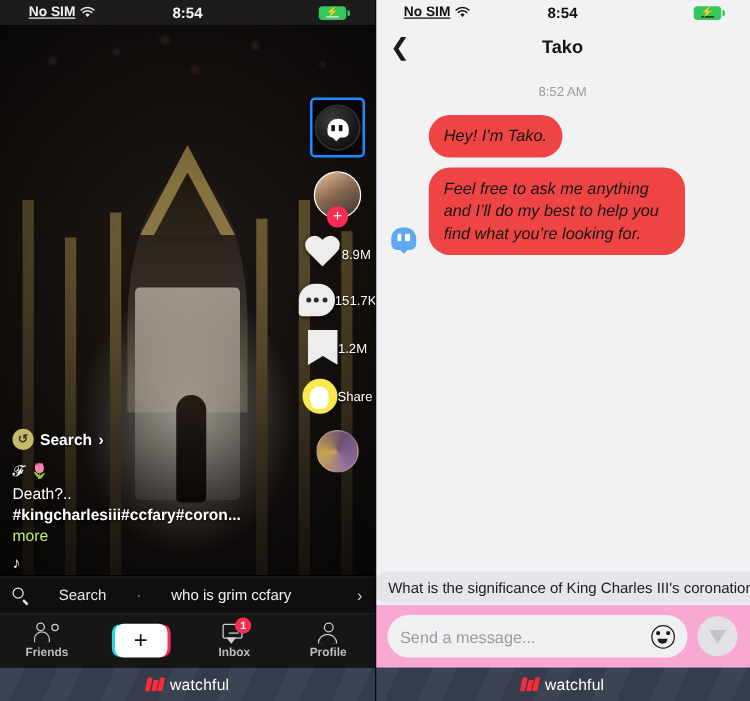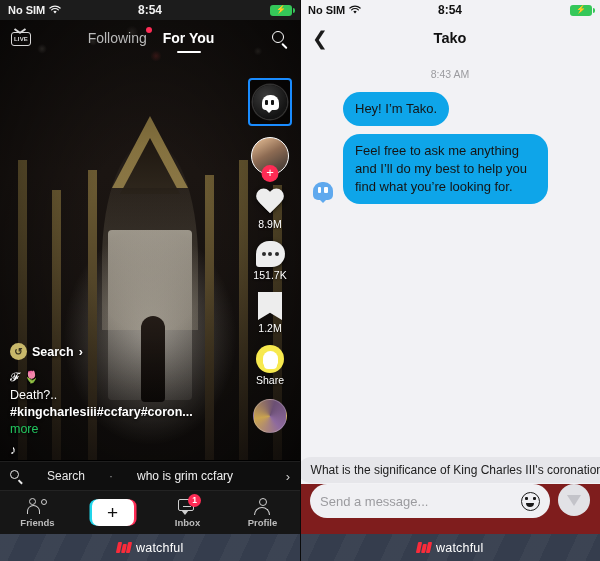--- a/index.html
+++ b/index.html
@@ -11,22 +11,22 @@
   }
   .screen { position: relative; width: 600px; height: 561px; display: flex; }
 
   .panel { position: relative; width: 300px; height: 561px; overflow: hidden; }
 
   
   .left { background: #000; }
 
   .statusbar {
     position: relative; height: 20px; width: 100%;
-    display: flex; align-items: center; padding: 0 8px;
-    font-size: 11px; font-weight: bold;
+    display: flex; align-items: center; padding: 0 23px;
+    font-size: 11px; font-weight: bold; text-decoration: underline;
   }
   .left .statusbar { background: #1c1c1c; color: #f2f2f2; }
   .right .statusbar { background: #f2f2f5; color: #111; }
   .sb-left { display: flex; align-items: center; gap: 4px; }
   .sb-center { position: absolute; left: 0; right: 0; text-align: center; font-size: 12px; pointer-events: none; }
   .sb-right { margin-left: auto; display: flex; align-items: center; gap: 3px; }
   .wifi-ico { width: 12px; height: 10px; display:inline-block; position: relative; }
   .batt {
     width: 22px; height: 11px; border-radius: 3px; background: #35c759;
     position: relative; display: flex; align-items: center; justify-content: center;
@@ -129,21 +129,21 @@
   .v-vignette {
     position: absolute; inset: 0;
     background: radial-gradient(ellipse at 50% 50%, rgba(0,0,0,0) 30%, rgba(0,0,0,.62) 100%);
   }
 
   
   .rail {
     position: absolute; right: 4px; top: 78px; width: 52px;
     display: flex; flex-direction: column; align-items: center; z-index: 25;
   }
-  .rail-item { display: flex; flex-direction: column; align-items: center; margin-bottom: 11px; text-align: center; }
+  .rail-item { display: flex; align-items: center; margin-bottom: 11px; text-align: center; }
   .rail-count { font-size: 10.5px; color: #fff; margin-top: 2px; text-shadow: 0 1px 2px rgba(0,0,0,.8); font-weight: 500;}
   .rail-label { font-size: 10.5px; color: #fff; margin-top: 1px; text-shadow: 0 1px 2px rgba(0,0,0,.8); }
 
   .tako-sel {
     width: 44px; height: 48px; border: 2.5px solid #1a8cff; border-radius: 4px;
     background: rgba(0,0,0,.55); display: flex; align-items: center; justify-content: center;
   }
   .tako-circ {
     width: 34px; height: 34px; border-radius: 50%;
     background: radial-gradient(circle at 38% 32%, #3b3b3b, #141414 70%);
@@ -214,21 +214,21 @@
   .caption { position: absolute; left: 10px; bottom: 104px; width: 212px; z-index: 20; color: #fff; }
   .repost { display: flex; align-items: center; gap: 5px; margin-bottom: 10px; }
   .repost-ico {
     width: 17px; height: 17px; border-radius: 50%; background: #c8b86a;
     color: #3a3420; font-size: 10px; line-height: 17px; text-align: center; font-weight: bold;
   }
   .repost-txt { font-size: 12.5px; font-weight: bold; text-shadow: 0 1px 3px rgba(0,0,0,.9); }
   .emoji-row { font-size: 12px; margin-bottom: 3px; letter-spacing: 1px; text-shadow: 0 1px 3px rgba(0,0,0,.9); }
   .cap-line { font-size: 12.5px; line-height: 17px; text-shadow: 0 1px 3px rgba(0,0,0,.9); }
   .cap-tags { font-weight: bold; }
-  .cap-more { color: #22c55e; font-weight: normal; }
+  .cap-more { color: #bef264; font-weight: normal; }
   .music { display: flex; align-items: center; gap: 5px; font-size: 12.5px; margin-top: 5px; text-shadow: 0 1px 3px rgba(0,0,0,.9); }
 
   
   .searchstrip {
     position: absolute; left: 0; right: 0; bottom: 71px; height: 29px;
     background: rgba(18,18,18,.82);
     display: flex; align-items: center; padding: 0 10px; gap: 24px; z-index: 22;
     border-top: .5px solid rgba(255,255,255,.07);
   }
   .ss-ico { width: 13px; height: 13px; position: relative; flex: none; }
@@ -314,35 +314,35 @@
   .tako-av-ghost {
     width: 20px; height: 18px; background: #5fa9ee; border-radius: 9px 9px 5px 5px; position: relative;
   }
   .tako-av-ghost:after {
     content:""; position:absolute; bottom:-3px; left:5px;
     border-left: 5px solid transparent; border-right: 5px solid transparent; border-top: 5px solid #5fa9ee;
   }
   .tako-av-eyes { position:absolute; top:5px; left:4.5px; display:flex; gap:3px; }
   .tako-av-eyes i { width:3.5px; height:6px; background:#fff; border-radius:1px; display:block; }
   .bubble {
-    background: #0ea5e9; border-radius: 17px; padding: 8px 12px;
-    font-size: 13px; line-height: 18px; color: #151515; max-width: 205px;
+    background: #ef4444; border-radius: 17px; padding: 8px 12px;
+    font-size: 13px; line-height: 18px; color: #151515; max-width: 205px; font-style: italic;
   }
   .suggest-row {
     position: absolute; left: 0; right: 0; bottom: 78px; padding: 0 10px;
     display: flex; justify-content: flex-end;
   }
   .suggest-chip {
     background: #e6e6ea; border-radius: 15px; padding: 6px 13px;
     font-size: 12px; color: #202020; white-space: nowrap;
     margin-right: -26px;
   }
   .composer {
     position: absolute; left: 0; right: 0; bottom: 27px; height: 50px;
-    background: #7f1d1d; display: flex; padding: 0 10px; gap: 8px;
+    background: #f9a8d4; display: flex; align-items: center; padding: 0 10px; gap: 8px;
   }
   .input-pill {
     flex: 1; height: 34px; border-radius: 17px; background: #f0f0f3;
     display: flex; align-items: center; padding: 0 10px;
   }
   .input-ph { flex: 1; font-size: 13px; color: #9b9b9f; }
   .emoji-btn {
     width: 19px; height: 19px; border-radius: 50%; border: 1.7px solid #1a1a1a;
     position: relative; flex: none;
   }
@@ -419,39 +419,20 @@
       <div class="v-pillar" style="right:86px; height:285px;"></div>
       <div class="v-pillar" style="right:52px; height:300px;"></div>
       <div class="v-pillar" style="right:18px; height:275px;"></div>
       <div class="v-spire2"></div>
       <div class="v-spire3"></div>
       <div class="v-arch"></div>
       <div class="v-fig"></div>
       <div class="v-vignette"></div>
     </div>
 
-    <div class="topnav">
-      <div class="live-ico">
-        <div class="live-ant"></div>
-        <div class="live-box">LIVE</div>
-      </div>
-      <div class="navtabs">
-        <div class="navtab">
-          <span>Following</span>
-          <span class="dot-badge"></span>
-        </div>
-        <div class="navtab active">
-          <span>For You</span>
-        </div>
-      </div>
-      <div class="search-ico">
-        <span class="ring"></span>
-          <span class="hdl"></span>
-      </div>
-    </div>
 
     <div class="rail">
       <div class="rail-item">
         <div class="tako-sel">
           <div class="tako-circ">
             <div class="tako-ghost">
                 <span class="tako-eyes">
                   <i></i>
                   <i></i>
                 </span>
@@ -575,21 +556,21 @@
           </span>
       </span>
     </div>
 
     <div class="chat-header">
       <span class="back-chev">❮</span>
       <span class="chat-title">Tako</span>
     </div>
 
     <div class="chat-body">
-      <div class="chat-time">8:43 AM</div>
+      <div class="chat-time">8:52 AM</div>
 
       <div class="msg-row">
         <div class="msg-av-spacer"></div>
         <div class="bubble">Hey! I’m Tako.</div>
       </div>
 
       <div class="msg-row">
         <div class="msg-av">
           <div class="tako-av-ghost">
               <span class="tako-av-eyes">

